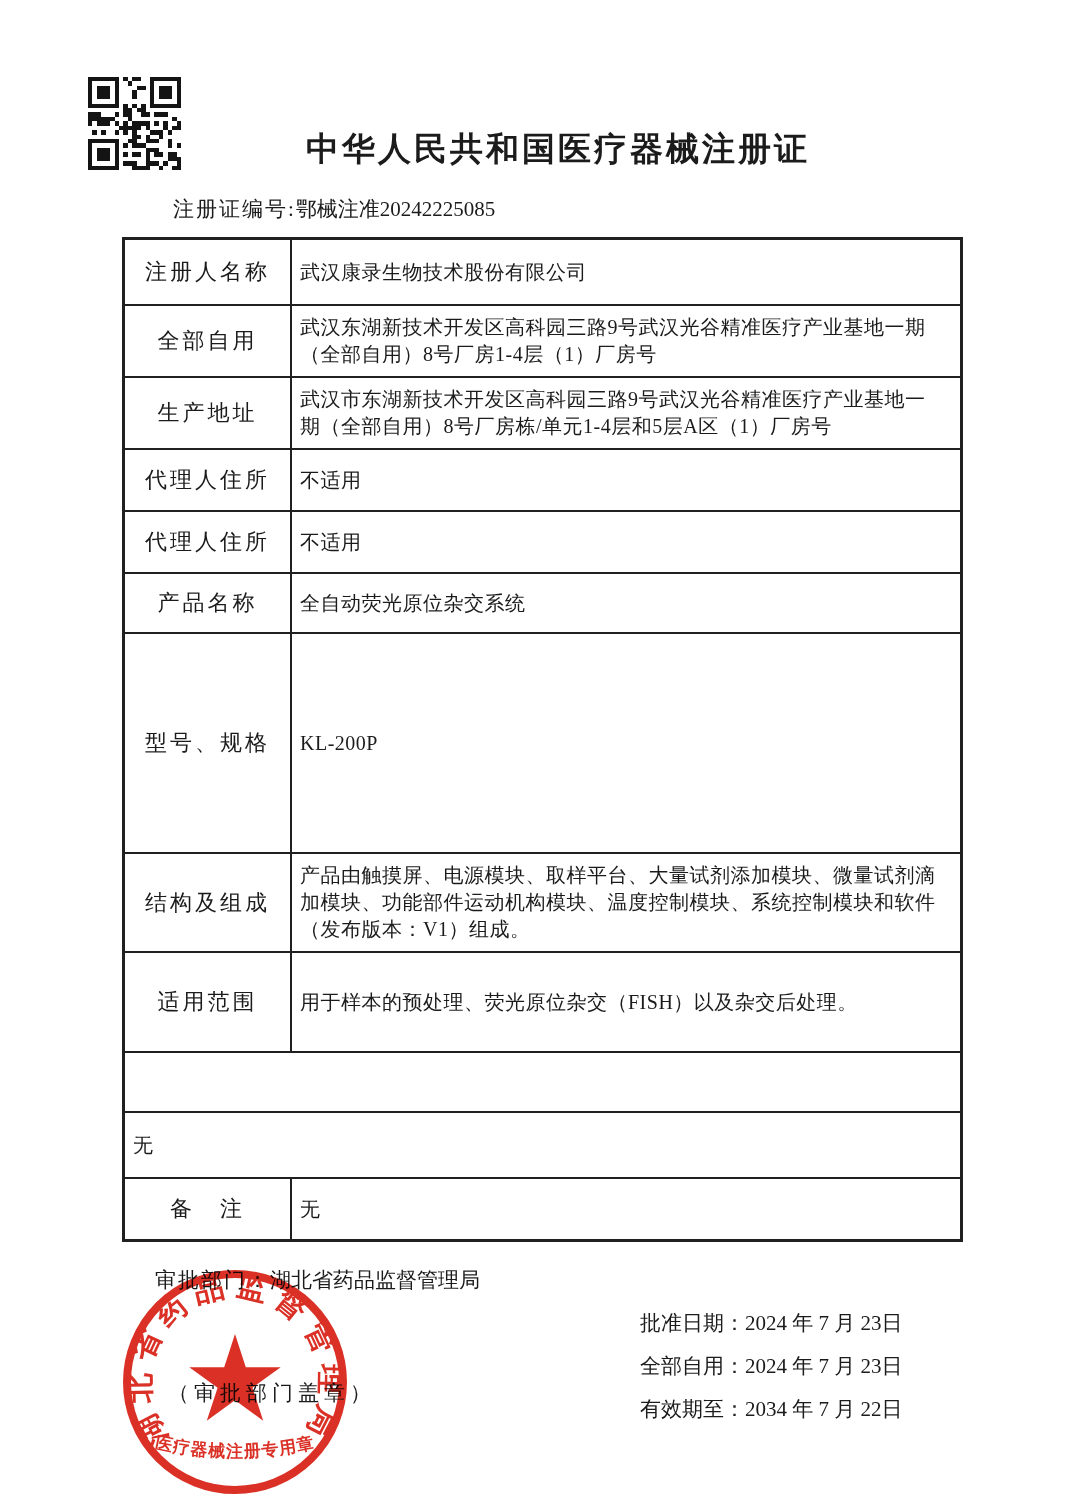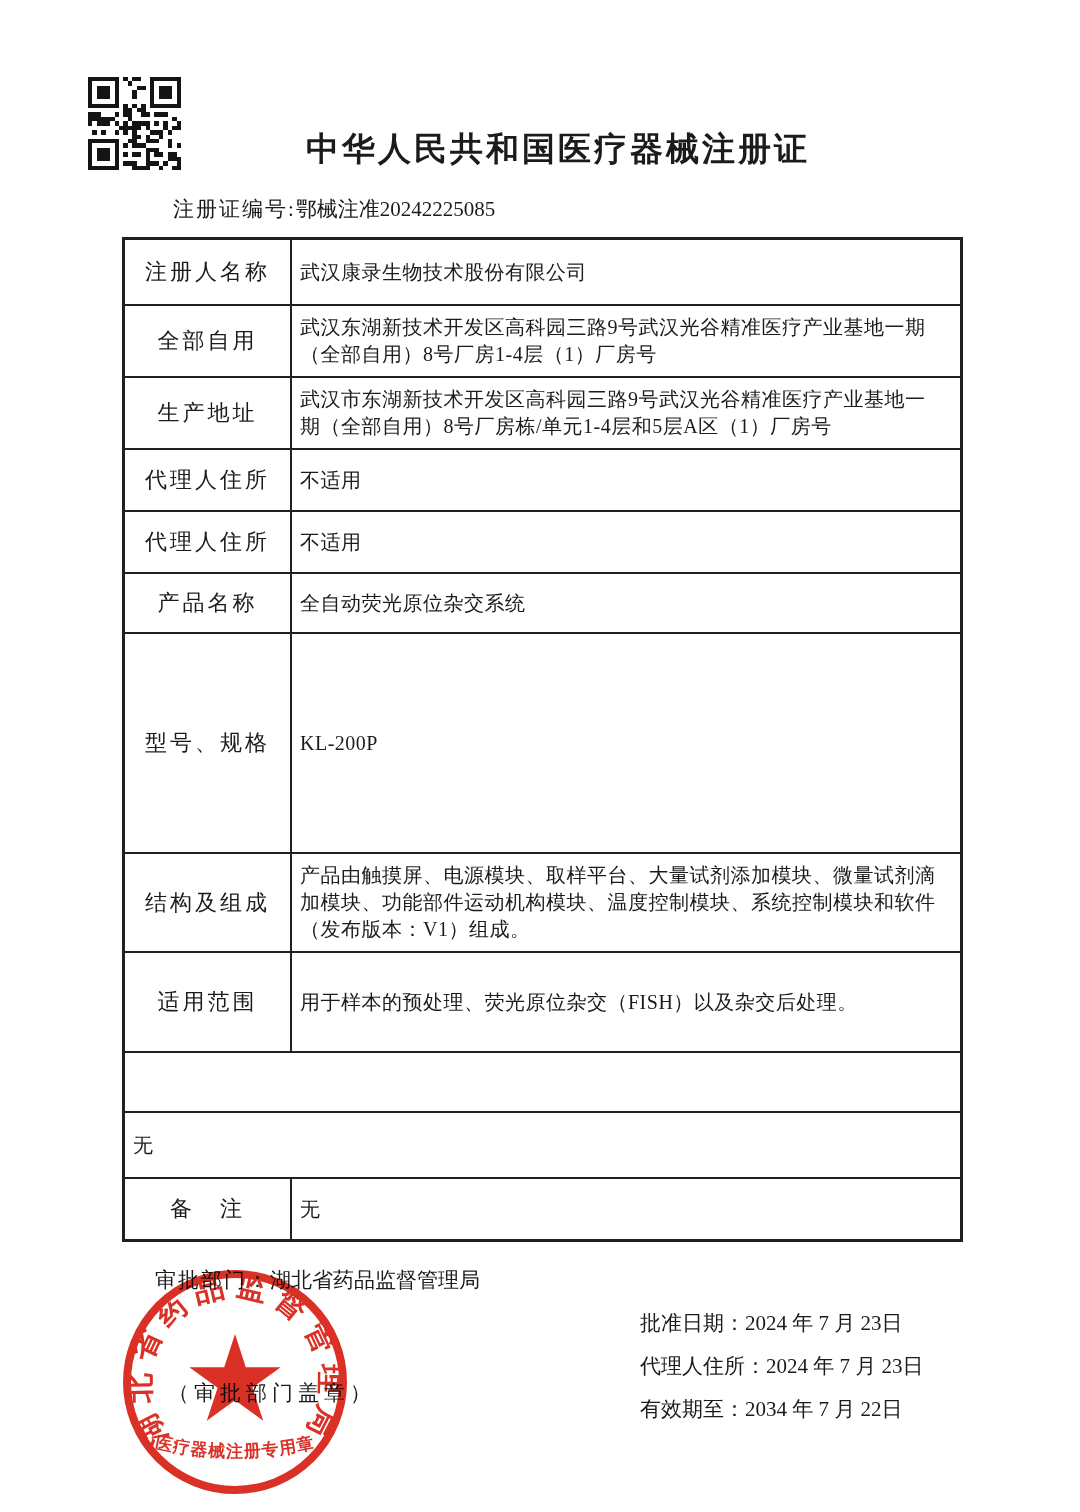--- a/index.html
+++ b/index.html
@@ -373,21 +373,21 @@
 
   <div class="dept">
     <span class="lab">审批部门：</span><span>湖北省药品监督管理局</span>
   </div>
 
   <div class="dates">
     <div class="dline">
       <span>批准日期：</span><span>2024 年 7 月 23日</span>
     </div>
     <div class="dline">
-      <span>代理人住所：</span><span>2024 年 7 月 23日</span>
+      <span>全部自用：</span><span>2024 年 7 月 23日</span>
     </div>
     <div class="dline">
       <span>有效期至：</span><span>2034 年 7 月 22日</span>
     </div>
   </div>
 
   <div class="stampnote">（审批部门盖章）</div>
 
   <svg class="stamp" viewBox="-121 -121 242 242" xmlns="http://www.w3.org/2000/svg">
     <circle r="108" fill="none" stroke="#d8251a" stroke-width="8"></circle>

